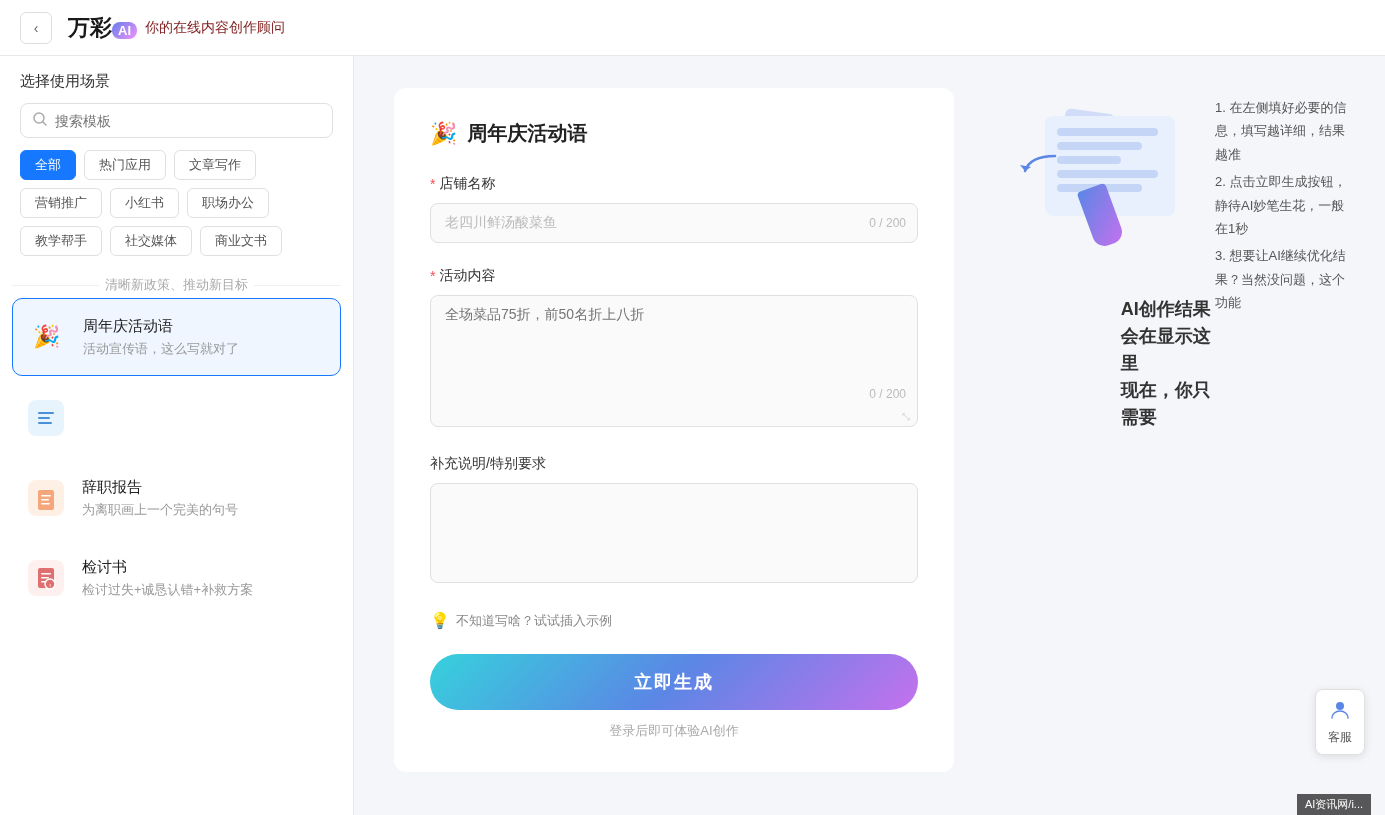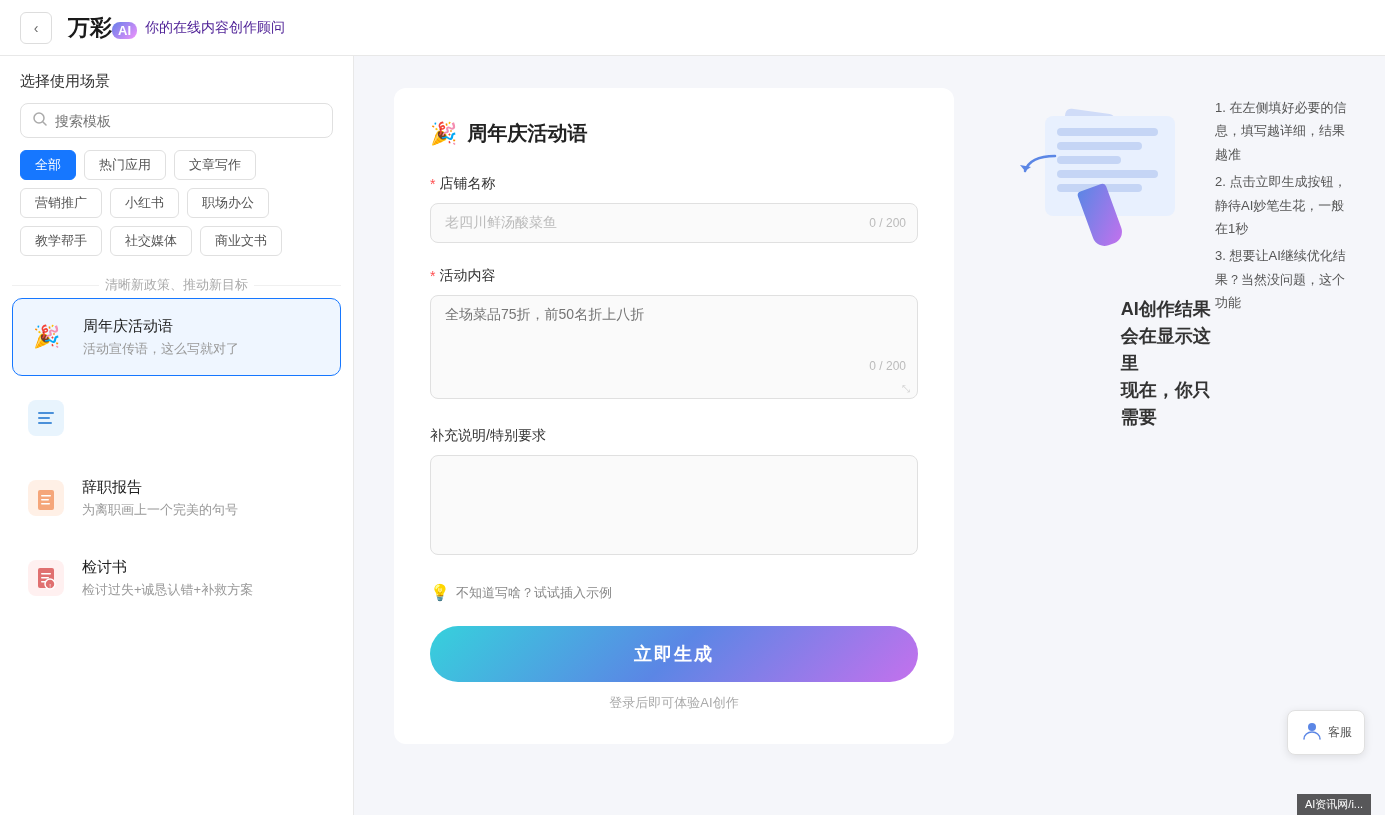--- a/index.html
+++ b/index.html
@@ -47,21 +47,21 @@
     }
     .logo-badge {
       background: linear-gradient(135deg, #667eea, #f093fb);
       color: white;
       border-radius: 8px;
       padding: 1px 6px;
       font-size: 13px;
       font-weight: bold;
     }
     .header-subtitle {
-      color: #4c1d95;
+      color: #7f1d1d;
       font-size: 14px;
     }
 
     
     .main-layout {
       display: flex;
       height: calc(815px - 56px);
     }
 
     
@@ -392,21 +392,21 @@
     
     .cs-btn {
       position: fixed;
       right: 20px;
       bottom: 60px;
       background: #fff;
       border: 1px solid #e0e0e0;
       border-radius: 8px;
       padding: 8px 12px;
       display: flex;
-      flex-direction: row;
+      flex-direction: column;
       align-items: center;
       gap: 4px;
       font-size: 12px;
       color: #555;
       cursor: pointer;
       box-shadow: 0 2px 8px rgba(0,0,0,0.1);
     }
 
     
     .watermark {
@@ -546,21 +546,21 @@
         </div>
       </div>
 
       
       <div class="form-group">
         <div class="form-label">
           <span class="required-star">*</span>
           <span>活动内容</span>
         </div>
         <div class="textarea-wrapper">
-          <textarea class="form-textarea" placeholder="全场菜品75折，前50名折上八折" style="height: 104px;"></textarea>
+          <textarea class="form-textarea" placeholder="全场菜品75折，前50名折上八折" style="height: 132px;"></textarea>
           <span class="textarea-char-count">0 / 200</span>
           <span class="textarea-resize">⤡</span>
         </div>
       </div>
 
       
       <div class="form-group">
         <div class="form-label">
           <span>补充说明/特别要求</span>
         </div>

